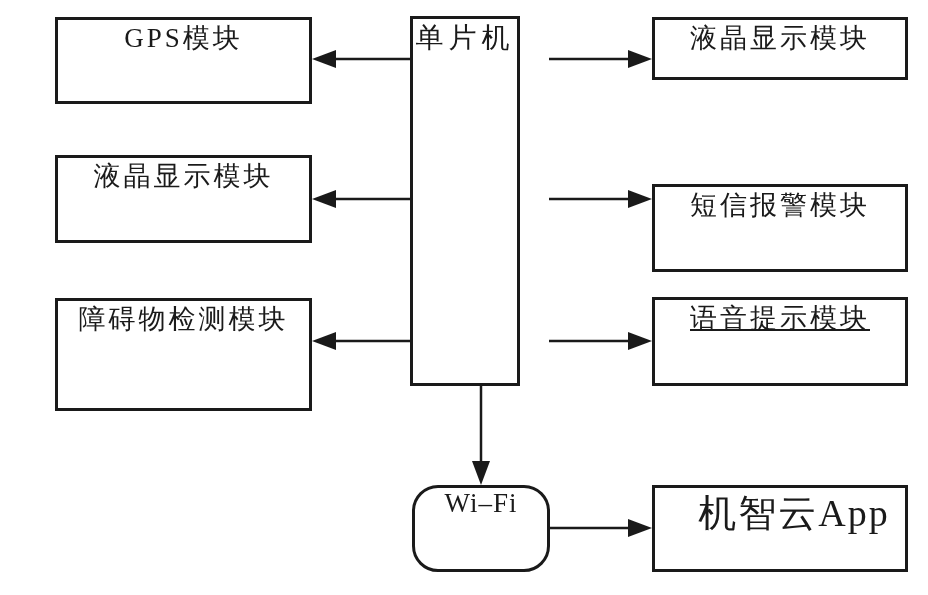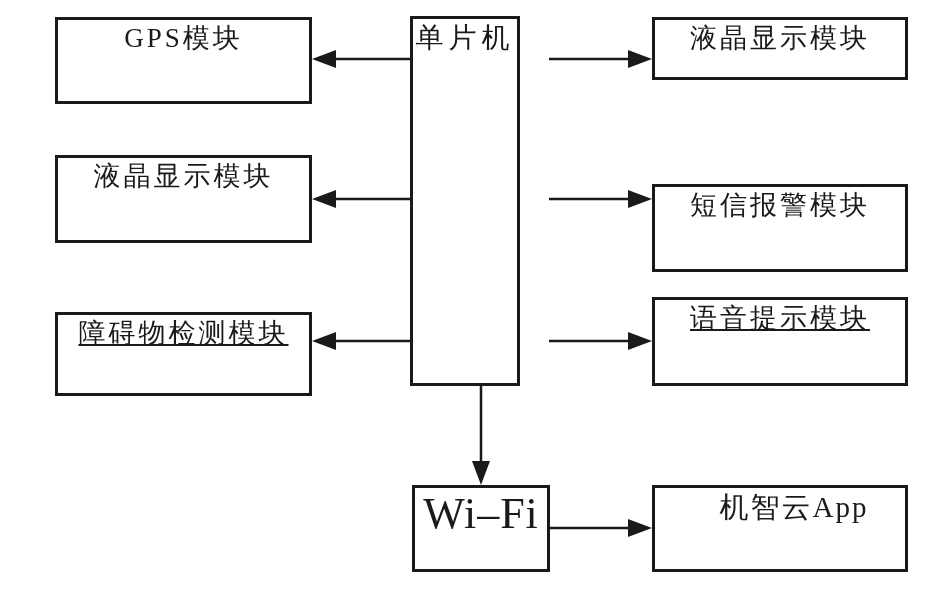--- a/index.html
+++ b/index.html
@@ -23,22 +23,22 @@
     box-sizing:border-box;
     border:3px solid var(--line);
     background:var(--bg);
     display:flex;align-items:flex-start;justify-content:center;
     color:var(--text);
     font-size:27px;
     letter-spacing:3px;
     white-space:nowrap;
   }
   .box.center-box{font-size:28px;letter-spacing:5px;}
-  .box.wifi-box{font-size:44px;letter-spacing:1px;}
-  .box.app-box{font-size:29px;letter-spacing:2px;padding-left:28px;}
+  .box.wifi-box{font-size:27px;letter-spacing:1px;border-radius:26px;}
+  .box.app-box{font-size:38px;letter-spacing:2px;padding-left:28px;}
   .conn{stroke:var(--line);stroke-width:2.5;fill:none;}
   .head{fill:var(--line);stroke:none;}
 </style>
 </head>
 <body>
 
 <div class="stage">
 
   <svg class="connectors" viewBox="0 0 928 595" xmlns="http://www.w3.org/2000/svg">
 
@@ -66,21 +66,21 @@
     <line class="conn" x1="550" y1="528" x2="630" y2="528"></line>
     <polygon class="head" points="652,528 628,519 628,537"></polygon>
   </svg>
 
   <div class="box" style="left:55px;top:17px;width:257px;height:87px;">
     <span>GPS模块</span>
   </div>
   <div class="box" style="left:55px;top:155px;width:257px;height:88px;">
     <span>液晶显示模块</span>
   </div>
-  <div class="box" style="left:55px;top:312px;width:257px;height:84px;text-decoration:underline;">
+  <div class="box" style="left:55px;top:298px;width:257px;height:113px;">
     <span>障碍物检测模块</span>
   </div>
 
   <div class="box center-box" style="left:410px;top:16px;width:110px;height:370px;">
     <span>单片机</span>
   </div>
 
   <div class="box" style="left:652px;top:17px;width:256px;height:63px;">
     <span>液晶显示模块</span>
   </div>

